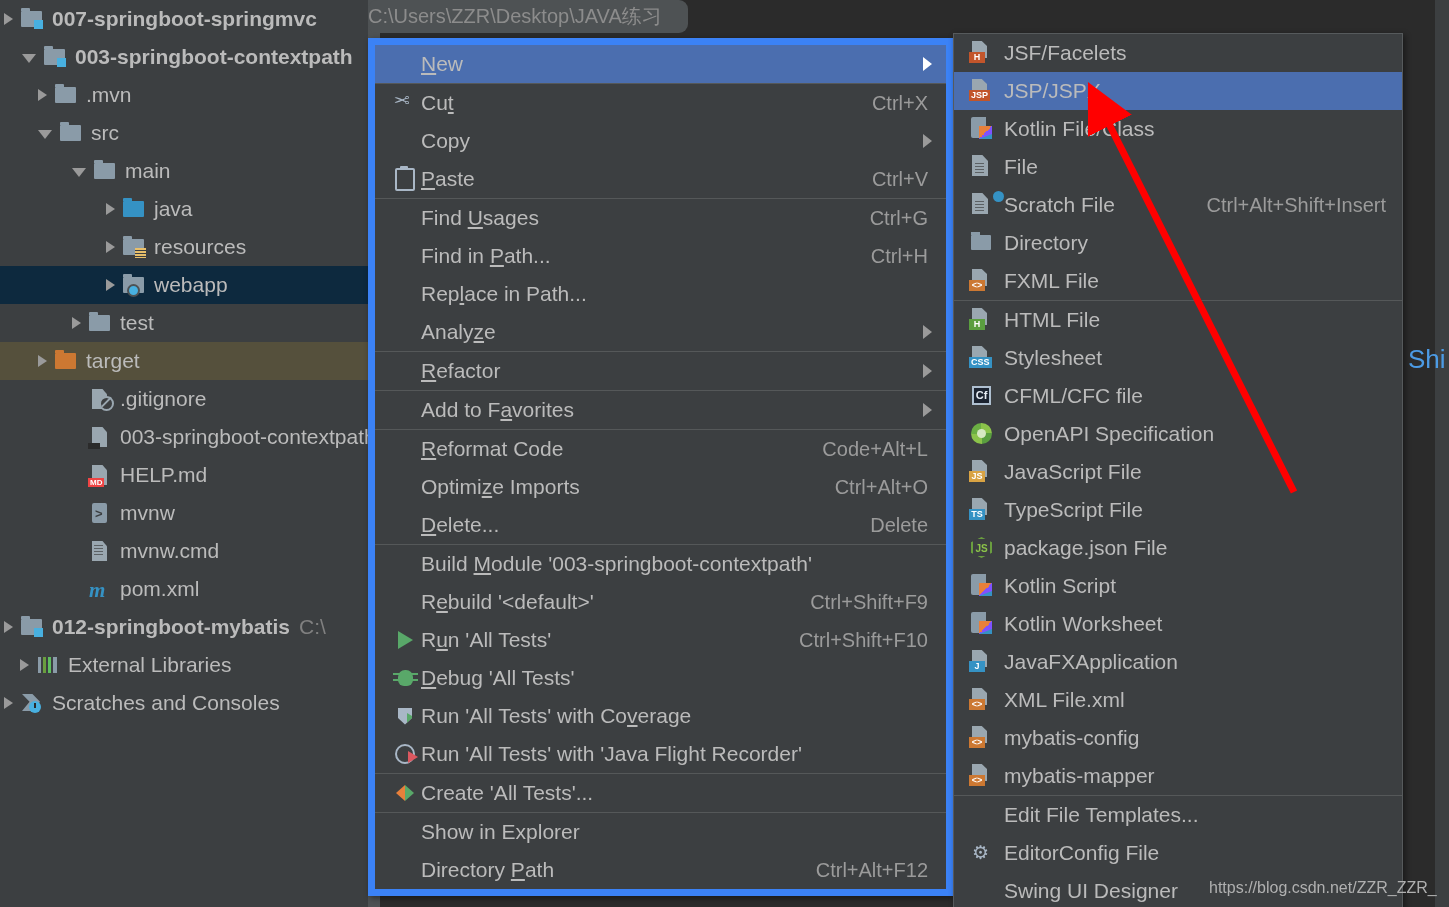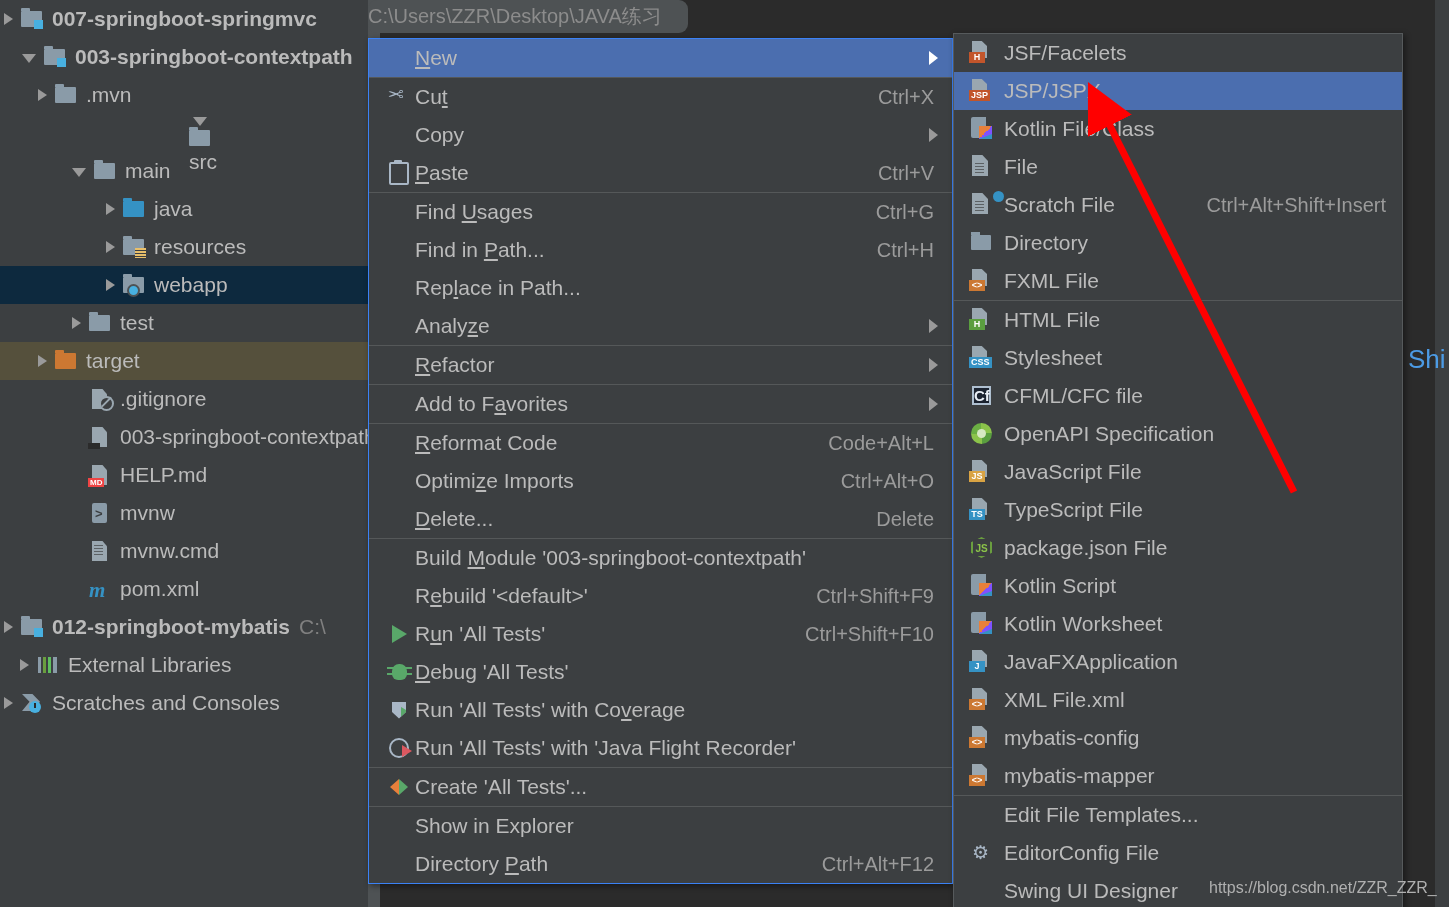--- a/index.html
+++ b/index.html
@@ -86,21 +86,21 @@
   }
   #shi-text{
     position:absolute;left:1408px;top:344px;color:#4C9BE5;font-size:26px;
     white-space:nowrap;
   }
   #right-scroll{position:absolute;right:0;top:0;width:14px;height:907px;background:#3C3F41;}
 
   
   #context-menu{
     position:absolute;left:368px;top:38px;width:585px;
-    background:#3C3F41;border:1px solid #3b82f6;box-sizing:border-box;
+    background:#3C3F41;border:7px solid #3b82f6;box-sizing:border-box;
     box-shadow:2px 2px 6px rgba(0,0,0,.45);
   }
   .menu-item{
     position:relative;height:38px;display:flex;align-items:center;
     font-size:21px;color:#BBBBBB;padding-left:14px;box-sizing:border-box;
     white-space:nowrap;
   }
   .menu-item.highlight{background:#4B6EAF;}
   .menu-icon{width:32px;flex:0 0 auto;display:flex;align-items:center;justify-content:center;font-size:18px;}
   .menu-label{flex:1 1 auto;}
@@ -167,21 +167,21 @@
     background:linear-gradient(135deg,#E8803B 0 50%,#7F52FF 50% 100%);}
   .kot .kpat:after{content:"";position:absolute;left:0;bottom:0;width:13px;height:7px;background:#3592C4;
     clip-path:polygon(0 100%,100% 30%,100% 100%);}
   .plainfile{position:absolute;left:4px;top:1px;width:16px;height:21px;background:#9AA7B0;
      clip-path:polygon(0 0,65% 0,100% 28%,100% 100%,0 100%);}
   .plainfile .lines{position:absolute;left:3px;top:8px;width:9px;height:10px;
      background:repeating-linear-gradient(#5C6164 0 1px,transparent 1px 3px);}
   .fld2{position:absolute;left:3px;top:5px;width:20px;height:15px;background:#8A9BA8;border-radius:1px;}
   .fld2:before{content:"";position:absolute;left:0;top:-3px;width:9px;height:3px;background:#8A9BA8;}
   .cf-icon{position:absolute;left:4px;top:3px;width:19px;height:19px;background:#1B2330;border:2px solid #AEBFD0;box-sizing:border-box;
-    color:#E8EEF5;font-size:15px;font-weight:bold;text-align:center;line-height:15px;font-family:"Liberation Sans",sans-serif;}
+    color:#E8EEF5;font-size:11px;font-weight:bold;text-align:center;line-height:15px;font-family:"Liberation Sans",sans-serif;}
   .oa-icon{position:absolute;left:3px;top:2px;width:21px;height:21px;border-radius:50%;
     background:conic-gradient(#8BC34A 0 25%,#5A9E3F 25% 50%,#8BC34A 50% 75%,#6BAF43 75% 100%);}
   .oa-icon:after{content:"";position:absolute;left:6px;top:6px;width:9px;height:9px;border-radius:50%;background:#D7E8C2;}
   .njs-icon{position:absolute;left:3px;top:2px;width:21px;height:21px;
      background:#3C3F41;border:2px solid #6A9E3F;box-sizing:border-box;
      clip-path:polygon(50% 0,100% 25%,100% 75%,50% 100%,0 75%,0 25%);
      color:#8BC34A;font-size:10px;font-weight:bold;text-align:center;line-height:19px;font-family:"Liberation Sans",sans-serif;}
   .gear-icon{position:absolute;left:4px;top:4px;width:18px;height:18px;color:#A9B7C6;font-size:19px;line-height:18px;}
   .scratchclock{position:absolute;right:0px;top:-1px;width:11px;height:11px;border-radius:50%;background:#3592C4;}
 
@@ -222,21 +222,21 @@
       </span>
       <span class="lbl-bold">003-springboot-contextpath</span>
     </div>
     <div class="tree-row" style="padding-left: 38px;">
       <span class="arrow"></span>
       <span class="ico">
         <span class="fld"></span>
       </span>
       <span>.mvn</span>
     </div>
-    <div class="tree-row" style="padding-left: 38px; flex-direction: column;">
+    <div class="tree-row" style="padding-left: 38px;">
       <span class="arrow down"></span>
       <span class="ico">
         <span class="fld"></span>
       </span>
       <span>src</span>
     </div>
     <div class="tree-row" style="padding-left: 72px;">
       <span class="arrow down"></span>
       <span class="ico">
         <span class="fld"></span>

